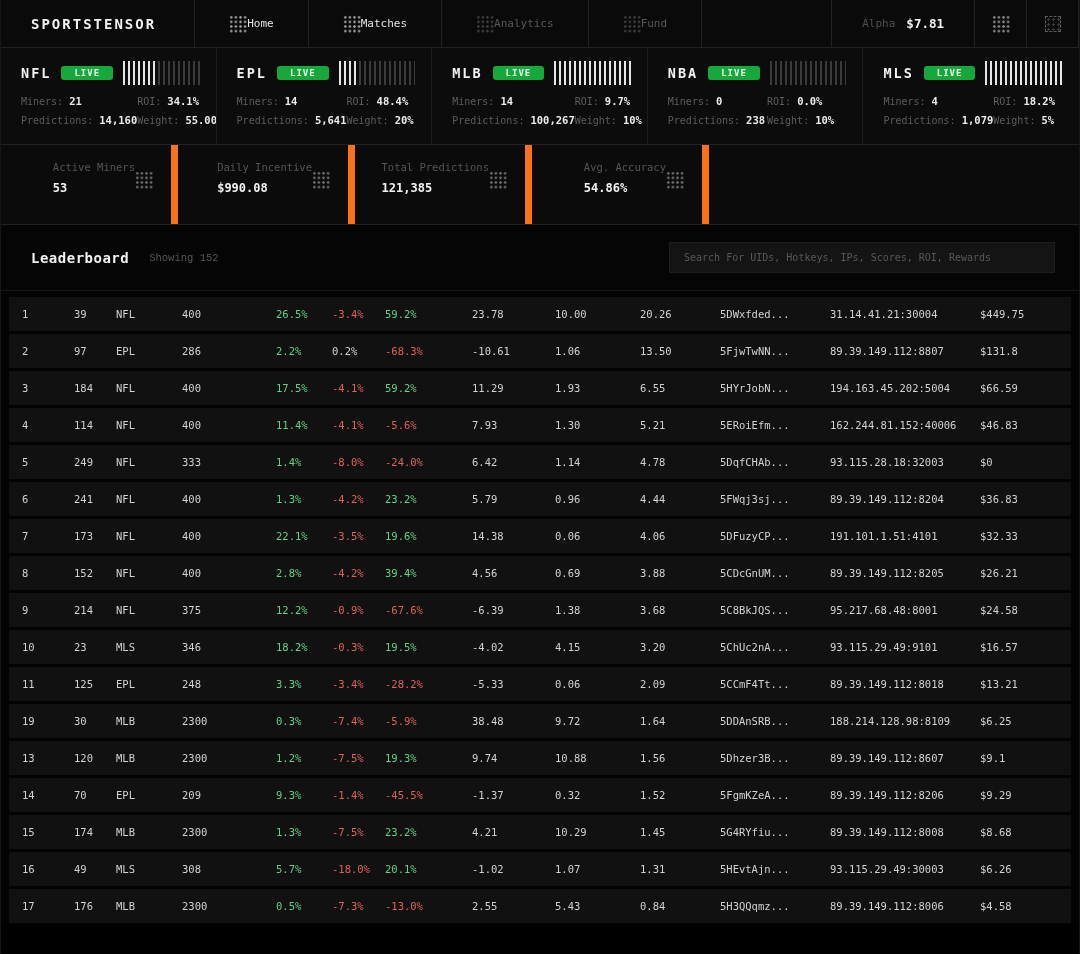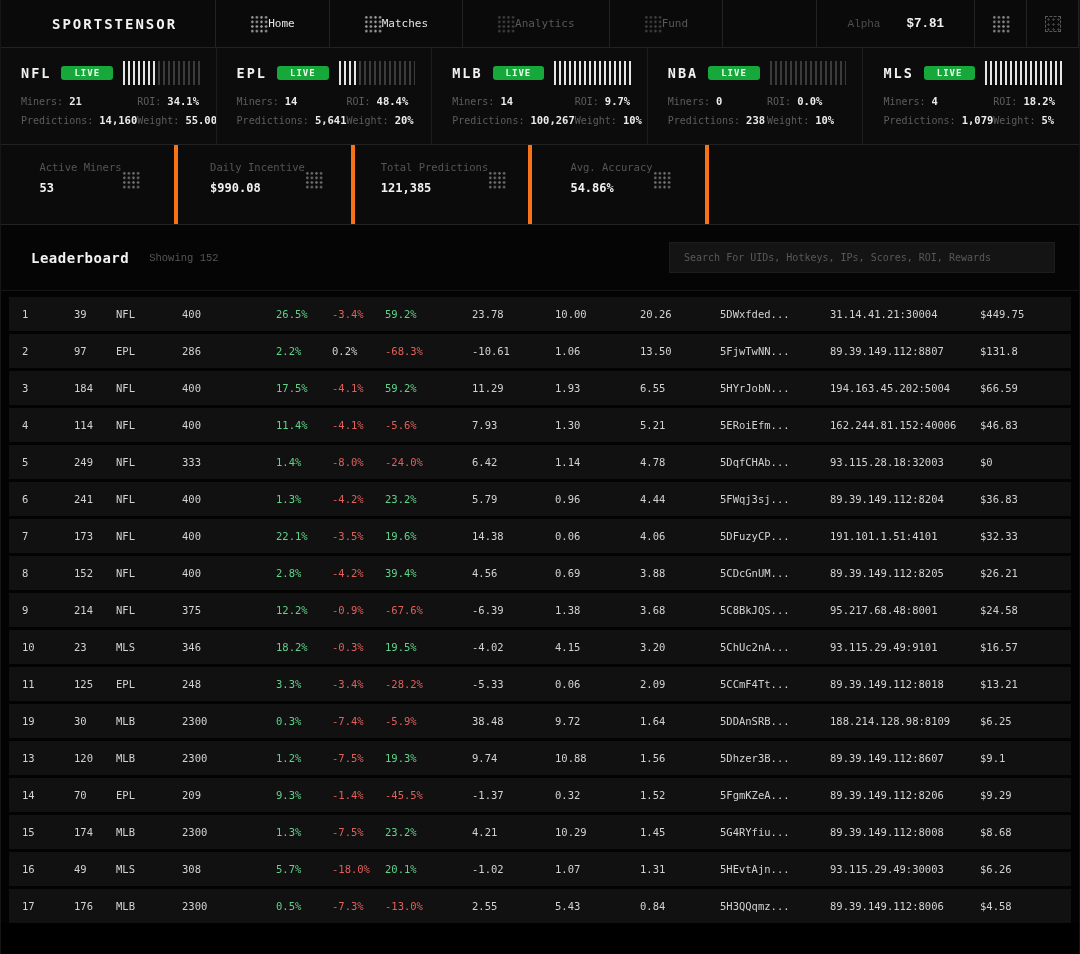--- a/index.html
+++ b/index.html
@@ -19,29 +19,29 @@
   body{
     background:var(--bg);
     color:var(--text);
     font-family:"DejaVu Sans Mono","Liberation Mono",monospace;
     font-size:11px;
   }
   .page{width:1080px;height:954px;border-left:1px solid #161616;border-right:1px solid #161616;}
 
   
   .nav{height:48px;display:flex;align-items:stretch;border-bottom:1px solid var(--border);background:#0a0a0a;}
-  .brand{display:flex;align-items:center;padding:0 38px 0 30px;font-weight:bold;font-size:14px;letter-spacing:2px;color:var(--bright);border-right:1px solid var(--border);margin-left:21px;}
+  .brand{display:flex;align-items:center;padding:0 38px 0 30px;font-weight:bold;font-size:14px;letter-spacing:2px;color:var(--bright);border-right:1px solid var(--border);}
   .nav-items{display:flex;align-items:stretch;}
   .nav-item{display:flex;align-items:center;padding:0 34px;border-right:1px solid var(--border);cursor:pointer;color:#e3e3e3;}
   .nav-item .dot-icon{color:#9a9a9a;}
   .nav-item.muted{color:#585858;}
   .nav-item.muted .dot-icon{color:#3f3f3f;}
   .nav-label{font-size:11px;}
   .nav-spacer{flex:1;border-right:1px solid var(--border);}
-  .alpha-box{display:flex;align-items:center;gap:26px;padding:0 30px;border-right:1px solid var(--border);font-family:Liberation Mono, monospace;}
+  .alpha-box{display:flex;align-items:center;gap:11px;padding:0 30px;border-right:1px solid var(--border);}
   .alpha-label{color:#4f4f4f;font-size:11px;}
   .alpha-value{color:var(--bright);font-weight:bold;font-size:12.5px;}
   .icon-btn{width:52px;display:flex;align-items:center;justify-content:center;border-right:1px solid var(--border);cursor:pointer;}
   .dot-icon{width:18px;height:18px;background-image:radial-gradient(circle,currentColor 1.1px,transparent 1.4px);background-size:4.6px 4.6px;}
   .grid-dots{color:#8a8a8a;}
   .dashed-square{width:16px;height:16px;border:1px dashed #5a5a5a;background-image:radial-gradient(circle,#3c3c3c 1px,transparent 1.2px);background-size:5px 5px;}
 
   
   .league-row{display:grid;grid-template-columns:repeat(5,1fr);height:97px;border-bottom:1px solid var(--border);background:#0c0c0c;}
   .league-card{border-right:1px solid #1d1d1d;padding:13px 16px 0 20px;overflow:hidden;}
@@ -51,21 +51,21 @@
   .live-badge{background:var(--live);color:#eaffea;font-size:9px;font-weight:bold;padding:2px 13px;border-radius:3px;letter-spacing:1px;}
   .gauge{margin-left:auto;width:82px;height:24px;position:relative;background-image:repeating-linear-gradient(90deg,#3b3b3b 0 2px,transparent 2px 5px);}
   .gauge-lit{position:absolute;left:0;top:0;bottom:0;background-image:repeating-linear-gradient(90deg,#e6e6e6 0 2px,transparent 2px 5px);}
   .lc-grid{display:grid;grid-template-columns:1.25fr 1fr;row-gap:7px;}
   .lc-pair{white-space:nowrap;font-size:10px;}
   .lc-label{color:var(--dim);}
   .lc-value{color:#ececec;font-weight:bold;font-size:10.5px;}
 
   
   .stats-row{display:flex;height:80px;border-bottom:1px solid var(--border);background:#0b0b0b;}
-  .stat-cell{width:177px;border-right:4px solid #f97316;padding:16px 18px 0 22px;display:flex;justify-content:center;}
+  .stat-cell{width:177px;border-right:7px solid #f97316;padding:16px 18px 0 22px;display:flex;justify-content:flex-end;}
   .stat-text{display:flex;flex-direction:column;gap:8px;}
   .stat-label{color:#555555;font-size:10.5px;white-space:nowrap;}
   .stat-value{color:var(--bright);font-weight:bold;font-size:12px;}
   .stat-icon{color:#6f6f6f;margin-top:10px;}
   .stats-filler{flex:1;}
 
   
   .lb-head{height:66px;display:flex;align-items:center;padding:0 24px 0 30px;border-bottom:1px solid #161616;background:#050505;}
   .lb-title{font-weight:bold;font-size:14px;color:var(--bright);letter-spacing:0.5px;}
   .lb-showing{color:#565656;font-size:10.5px;margin-left:20px;font-family:Liberation Mono, monospace;}

